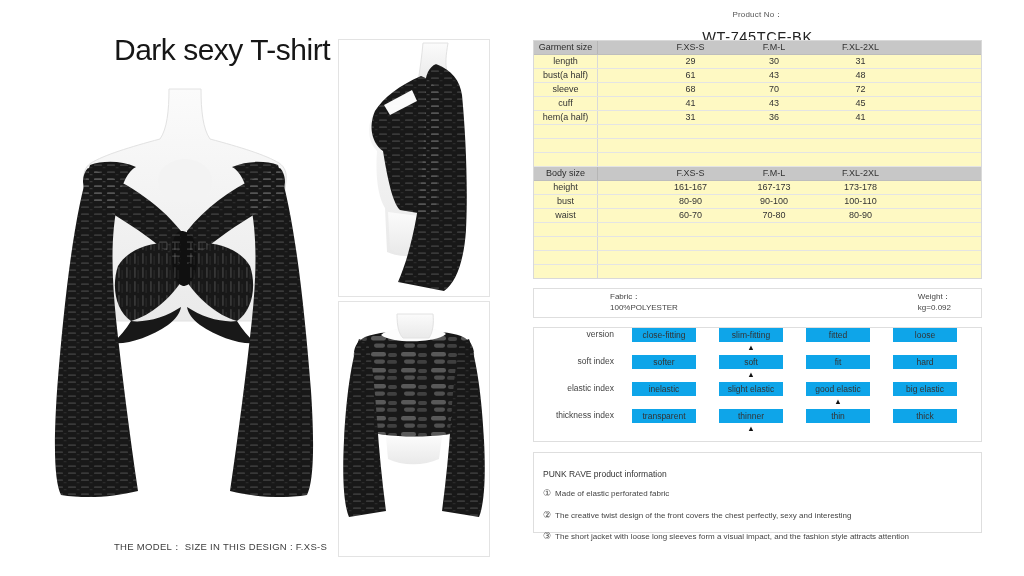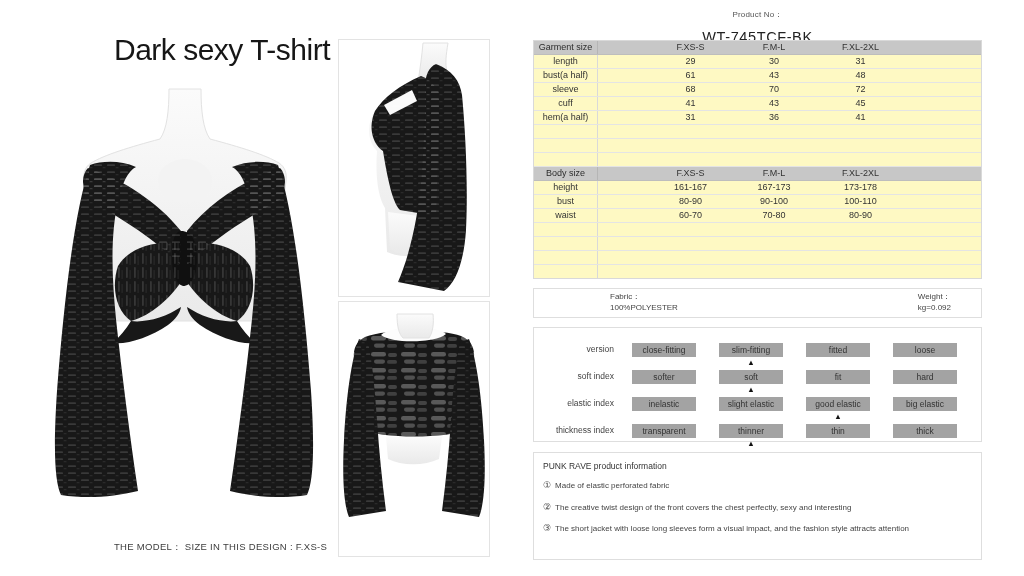--- a/index.html
+++ b/index.html
@@ -37,32 +37,32 @@
   .trow.thead .lblcell{border-right:1px solid #b5b5b5;color:#2c2c2c;}
   .trow.unitrow{height:15px;display:block;text-align:right;}
   .trow.unitrow .unit{font-size:9px;line-height:15px;color:#333;padding-right:5px;}
 
   .fabric-box{position:absolute;left:533px;top:288px;width:449px;height:30px;
               border:1px solid #dedede;box-sizing:border-box;display:flex;
               justify-content:space-between;align-items:center;padding:0 30px 0 76px;}
   .fabric-box .blk{font-size:8px;line-height:1.35;color:#444;}
 
   .spec-box{position:absolute;left:533px;top:327px;width:449px;height:115px;
-            border:1px solid #dedede;box-sizing:border-box;padding-top:15px;}
+            border:1px solid #dedede;box-sizing:border-box;padding-top:0;}
   .spec-row{display:flex;align-items:flex-start;height:27px;}
   .spec-label{width:80px;height:14px;display:flex;justify-content:flex-end;align-items:center;
               font-size:8.5px;line-height:1.1;color:#444;text-align:right;}
   .spec-opts{display:flex;margin-left:18px;}
   .opt-slot{width:64px;margin-right:23px;display:flex;flex-direction:column;align-items:center;}
-  .opt-btn{width:64px;height:14px;background:#a3a3a3;color:#333;font-size:8.5px;
+  .opt-btn{width:64px;height:14px;background:#0ea5e9;color:#333;font-size:8.5px;
            display:flex;align-items:center;justify-content:center;box-sizing:border-box;}
   .opt-mark{height:12px;font-size:7.5px;line-height:12px;color:#111;}
 
-  .info-box{position:absolute;left:533px;top:452px;width:449px;height:108px;
-            border:1px solid #dedede;box-sizing:border-box;padding:8px 10px 0 9px;}
+  .info-box{position:absolute;left:533px;top:452px;width:449px;height:81px;
+            border:1px solid #dedede;box-sizing:border-box;padding:16px 10px 0 9px;}
   .info-head{font-size:8.5px;color:#333;margin-bottom:10px;}
   .info-item{display:flex;align-items:flex-start;margin-bottom:12px;font-size:8px;color:#444;}
   .info-item .num{font-size:9px;margin-right:4px;line-height:1;}
   .info-item .txt{line-height:1.2;}
 </style>
 </head>
 <body>
 
 <div class="page">
 

